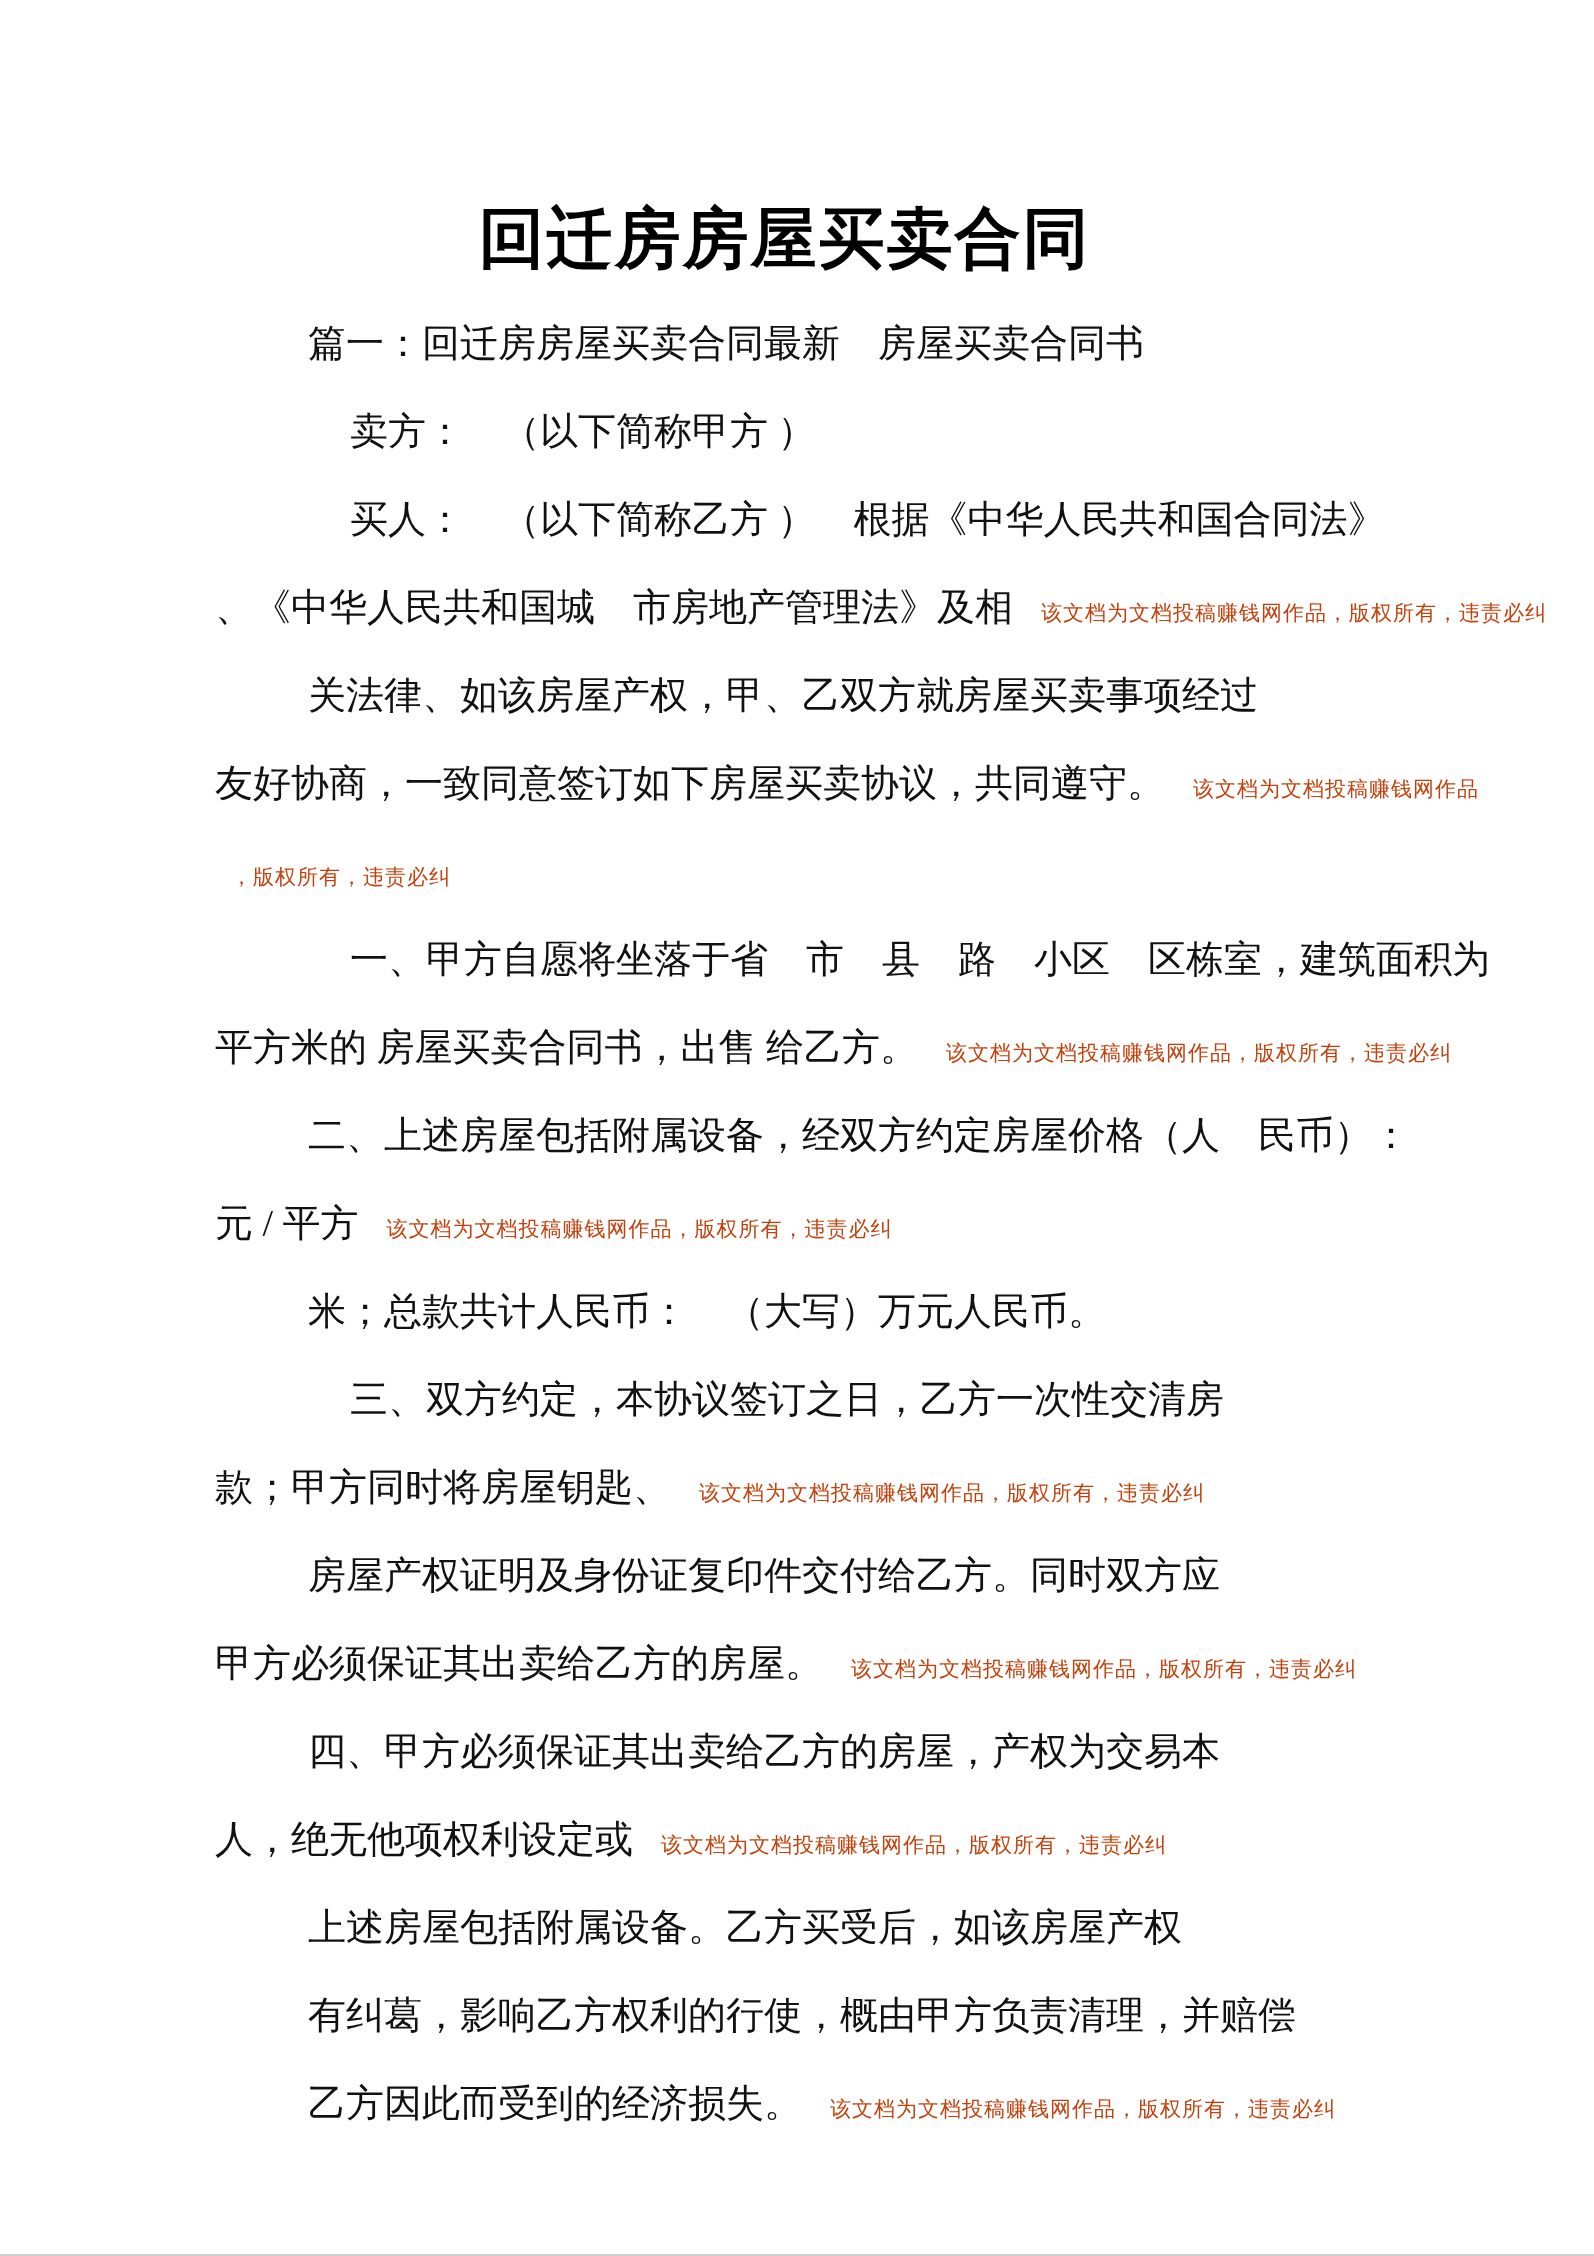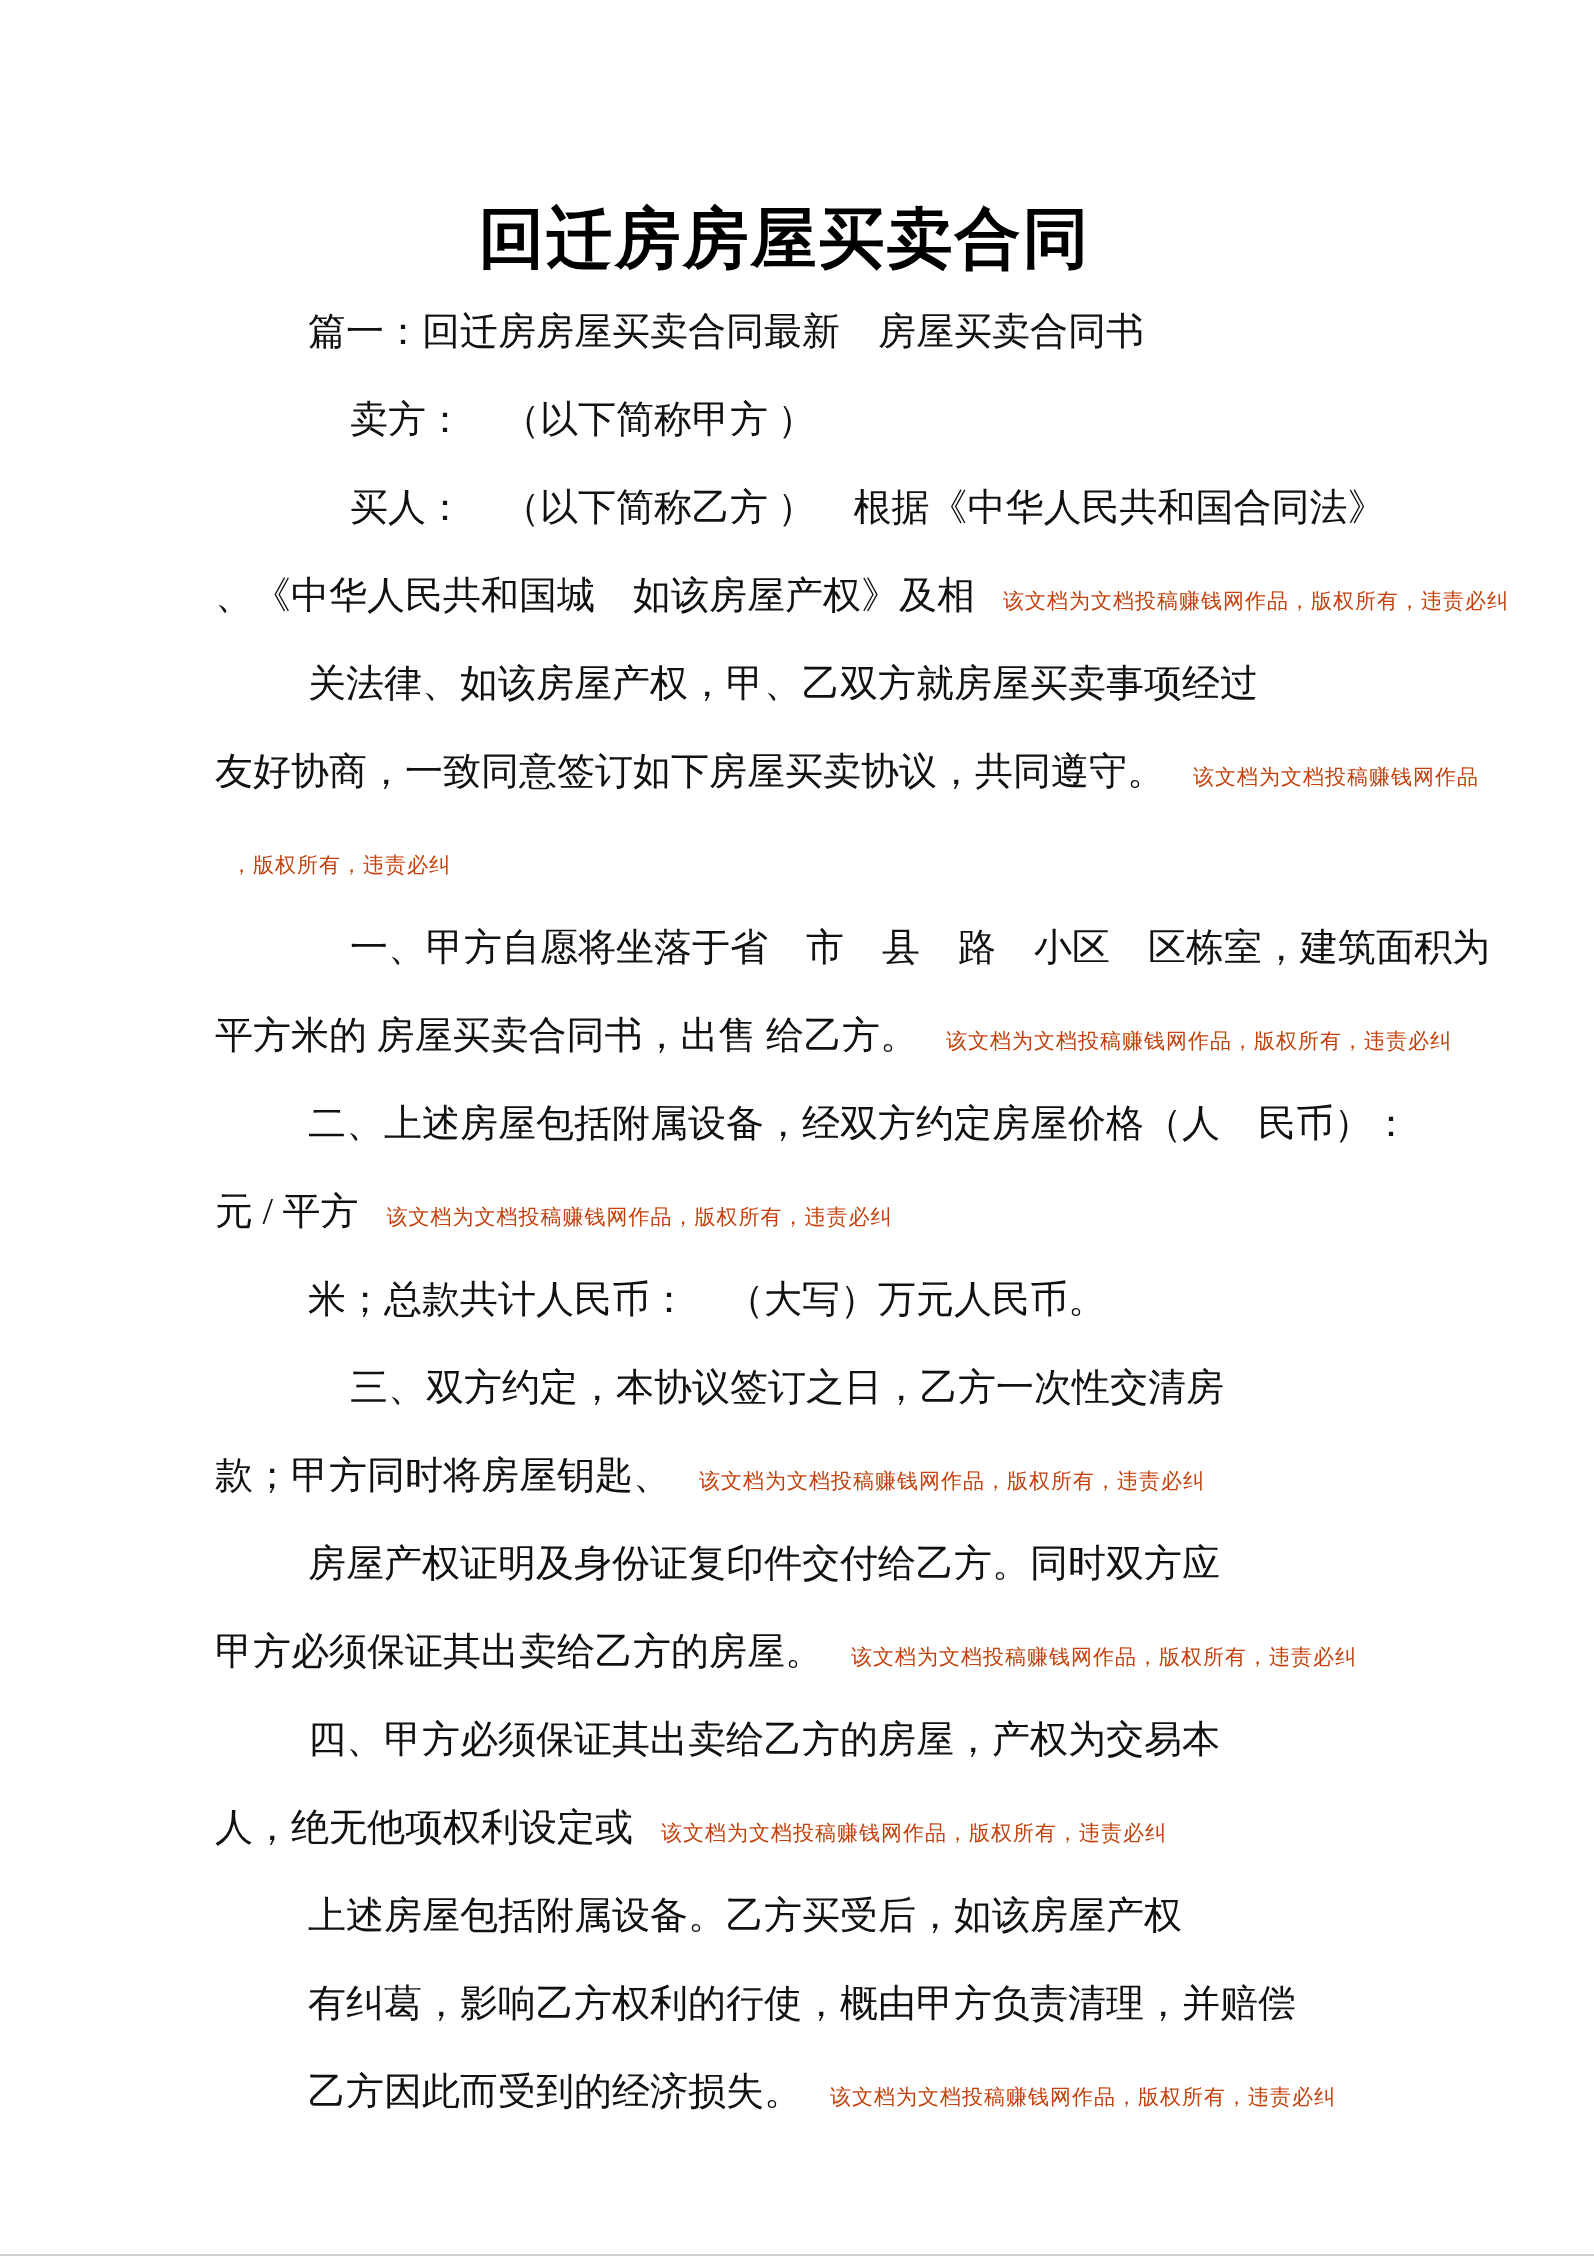--- a/index.html
+++ b/index.html
@@ -17,21 +17,21 @@
   .content{
     position:absolute;
     left:215px; right:130px; top:0;
   }
   h1.title{
     font-family:"Liberation Sans","DejaVu Sans",sans-serif;
     font-weight:bold;
     font-size:66px;
     line-height:1;
     text-align:center;
-    margin:205px 110px 21px 0;
+    margin:205px 110px 33px 0;
     color:#000000;
     letter-spacing:2px;
   }
   p.ln{
     margin:0;
     font-size:38px;
     line-height:83px;
     white-space:pre;
   }
   p.ln.sans{
@@ -56,21 +56,21 @@
   <div class="content">
 
     <h1 class="title">回迁房房屋买卖合同</h1>
 
     <p class="ln ind1 sans"><span class="t">篇一：回迁房房屋买卖合同最新　房屋买卖合同书</span><span class="wm"></span></p>
 
     <p class="ln ind2"><span class="t">卖方：　（以下简称甲方 ）</span><span class="wm"></span></p>
 
     <p class="ln ind2"><span class="t">买人：　（以下简称乙方 ）　根据《中华人民共和国合同法》</span><span class="wm"></span></p>
 
-    <p class="ln ind0"><span class="t">、《中华人民共和国城　如该房屋产权》及相</span><span class="wm">该文档为文档投稿赚钱网作品，版权所有，违责必纠</span></p>
+    <p class="ln ind0"><span class="t">、《中华人民共和国城　市房地产管理法》及相</span><span class="wm">该文档为文档投稿赚钱网作品，版权所有，违责必纠</span></p>
 
     <p class="ln ind1"><span class="t">关法律、如该房屋产权，甲、乙双方就房屋买卖事项经过</span><span class="wm"></span></p>
 
     <p class="ln ind0"><span class="t">友好协商，一致同意签订如下房屋买卖协议，共同遵守。</span><span class="wm">该文档为文档投稿赚钱网作品</span></p>
 
     <p class="ln ind0"><span class="t"></span><span class="wm">，版权所有，违责必纠</span></p>
 
     <p class="ln ind2"><span class="t">一、甲方自愿将坐落于省　市　县　路　小区　区栋室，建筑面积为</span><span class="wm"></span></p>
 
     <p class="ln ind0"><span class="t">平方米的 房屋买卖合同书，出售 给乙方。</span><span class="wm">该文档为文档投稿赚钱网作品，版权所有，违责必纠</span></p>

